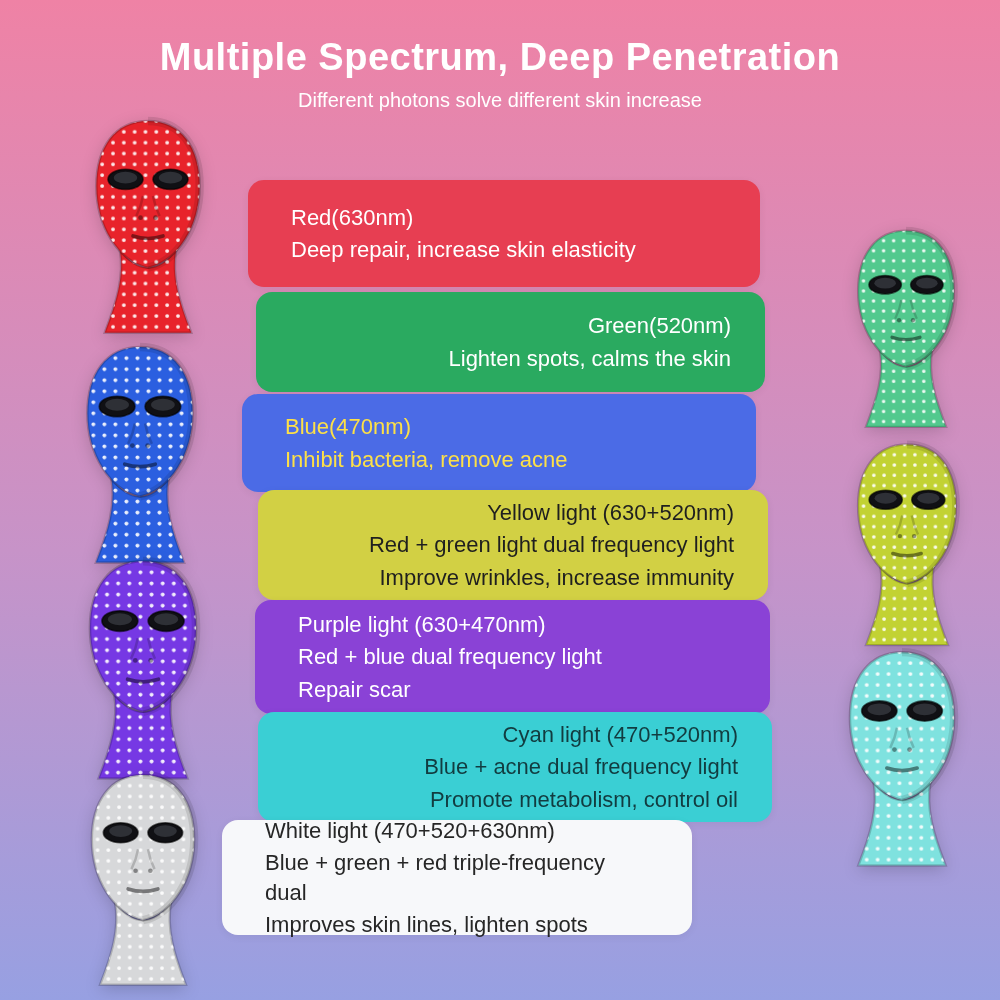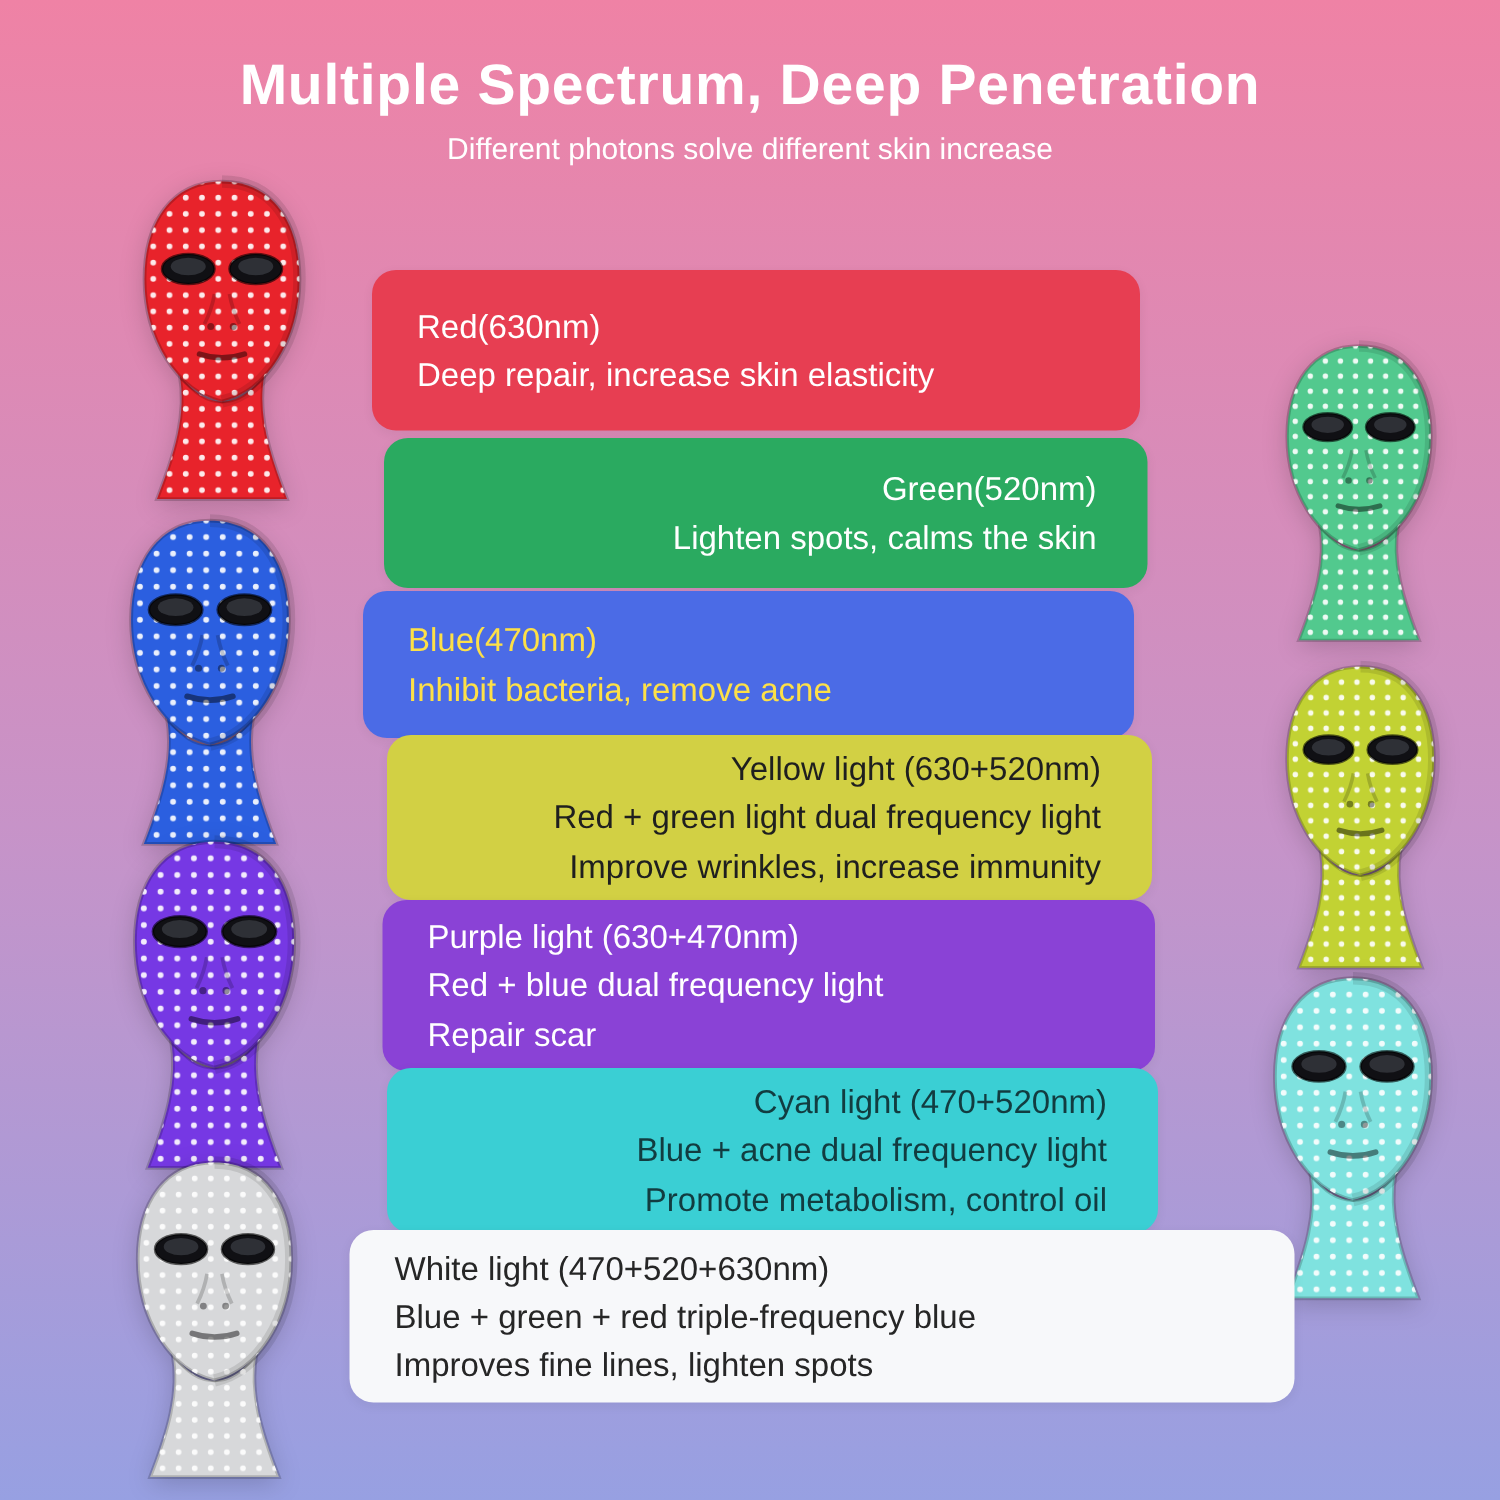--- a/index.html
+++ b/index.html
@@ -36,36 +36,36 @@
 
   
   .banner {
     position: absolute;
     z-index: 2;
     border-radius: 16px;
     display: flex;
     flex-direction: column;
     justify-content: center;
     gap: 3px;
-    padding: 14px 30px;
+    padding: 14px 43px;
     box-sizing: border-box;
     font-size: 22px;
     line-height: 1.32;
     box-shadow: 0 2px 8px rgba(0,0,0,0.06);
   }
   .b-left  { align-items: flex-start; text-align: left; }
   .b-right { align-items: flex-end;  text-align: right; padding-right: 34px; }
 
   .b-red    { left: 248px; top: 180px; width: 512px; height: 107px; }
   .b-green  { left: 256px; top: 292px; width: 509px; height: 100px; }
   .b-blue   { left: 242px; top: 394px; width: 514px; height:  98px; }
   .b-yellow { left: 258px; top: 490px; width: 510px; height: 110px; }
   .b-purple { left: 255px; top: 600px; width: 515px; height: 114px; }
   .b-cyan   { left: 258px; top: 712px; width: 514px; height: 110px; }
-  .b-white  { left: 222px; top: 820px; width: 630px; height: 115px; margin-left: 11px; }
+  .b-white  { left: 222px; top: 820px; width: 470px; height: 115px; }
 
   
   .mask {
     position: absolute;
     z-index: 1;
     filter: drop-shadow(0 4px 8px rgba(0,0,0,0.18));
   }
   .mask svg { width: 100%; height: 100%; display: block; }
 
   .m-red    { left:  62px; top: 116px; width: 172px; height: 220px; }
@@ -182,17 +182,17 @@
   </div>
 
   <div class="banner b-right b-cyan" style="background-color: rgb(58, 207, 212); color: rgb(18, 60, 64);">
     <div>Cyan light (470+520nm)</div>
     <div>Blue + acne dual frequency light</div>
     <div>Promote metabolism, control oil</div>
   </div>
 
   <div class="banner b-left b-white" style="background-color: rgb(247, 248, 250); color: rgb(38, 38, 38);">
     <div>White light (470+520+630nm)</div>
-    <div>Blue + green + red triple-frequency blue</div>
-    <div>Improves fine lines, lighten spots</div>
+    <div>Blue + green + red triple-frequency dual</div>
+    <div>Improves skin lines, lighten spots</div>
   </div>
 
 </div>
 
 </body></html>

